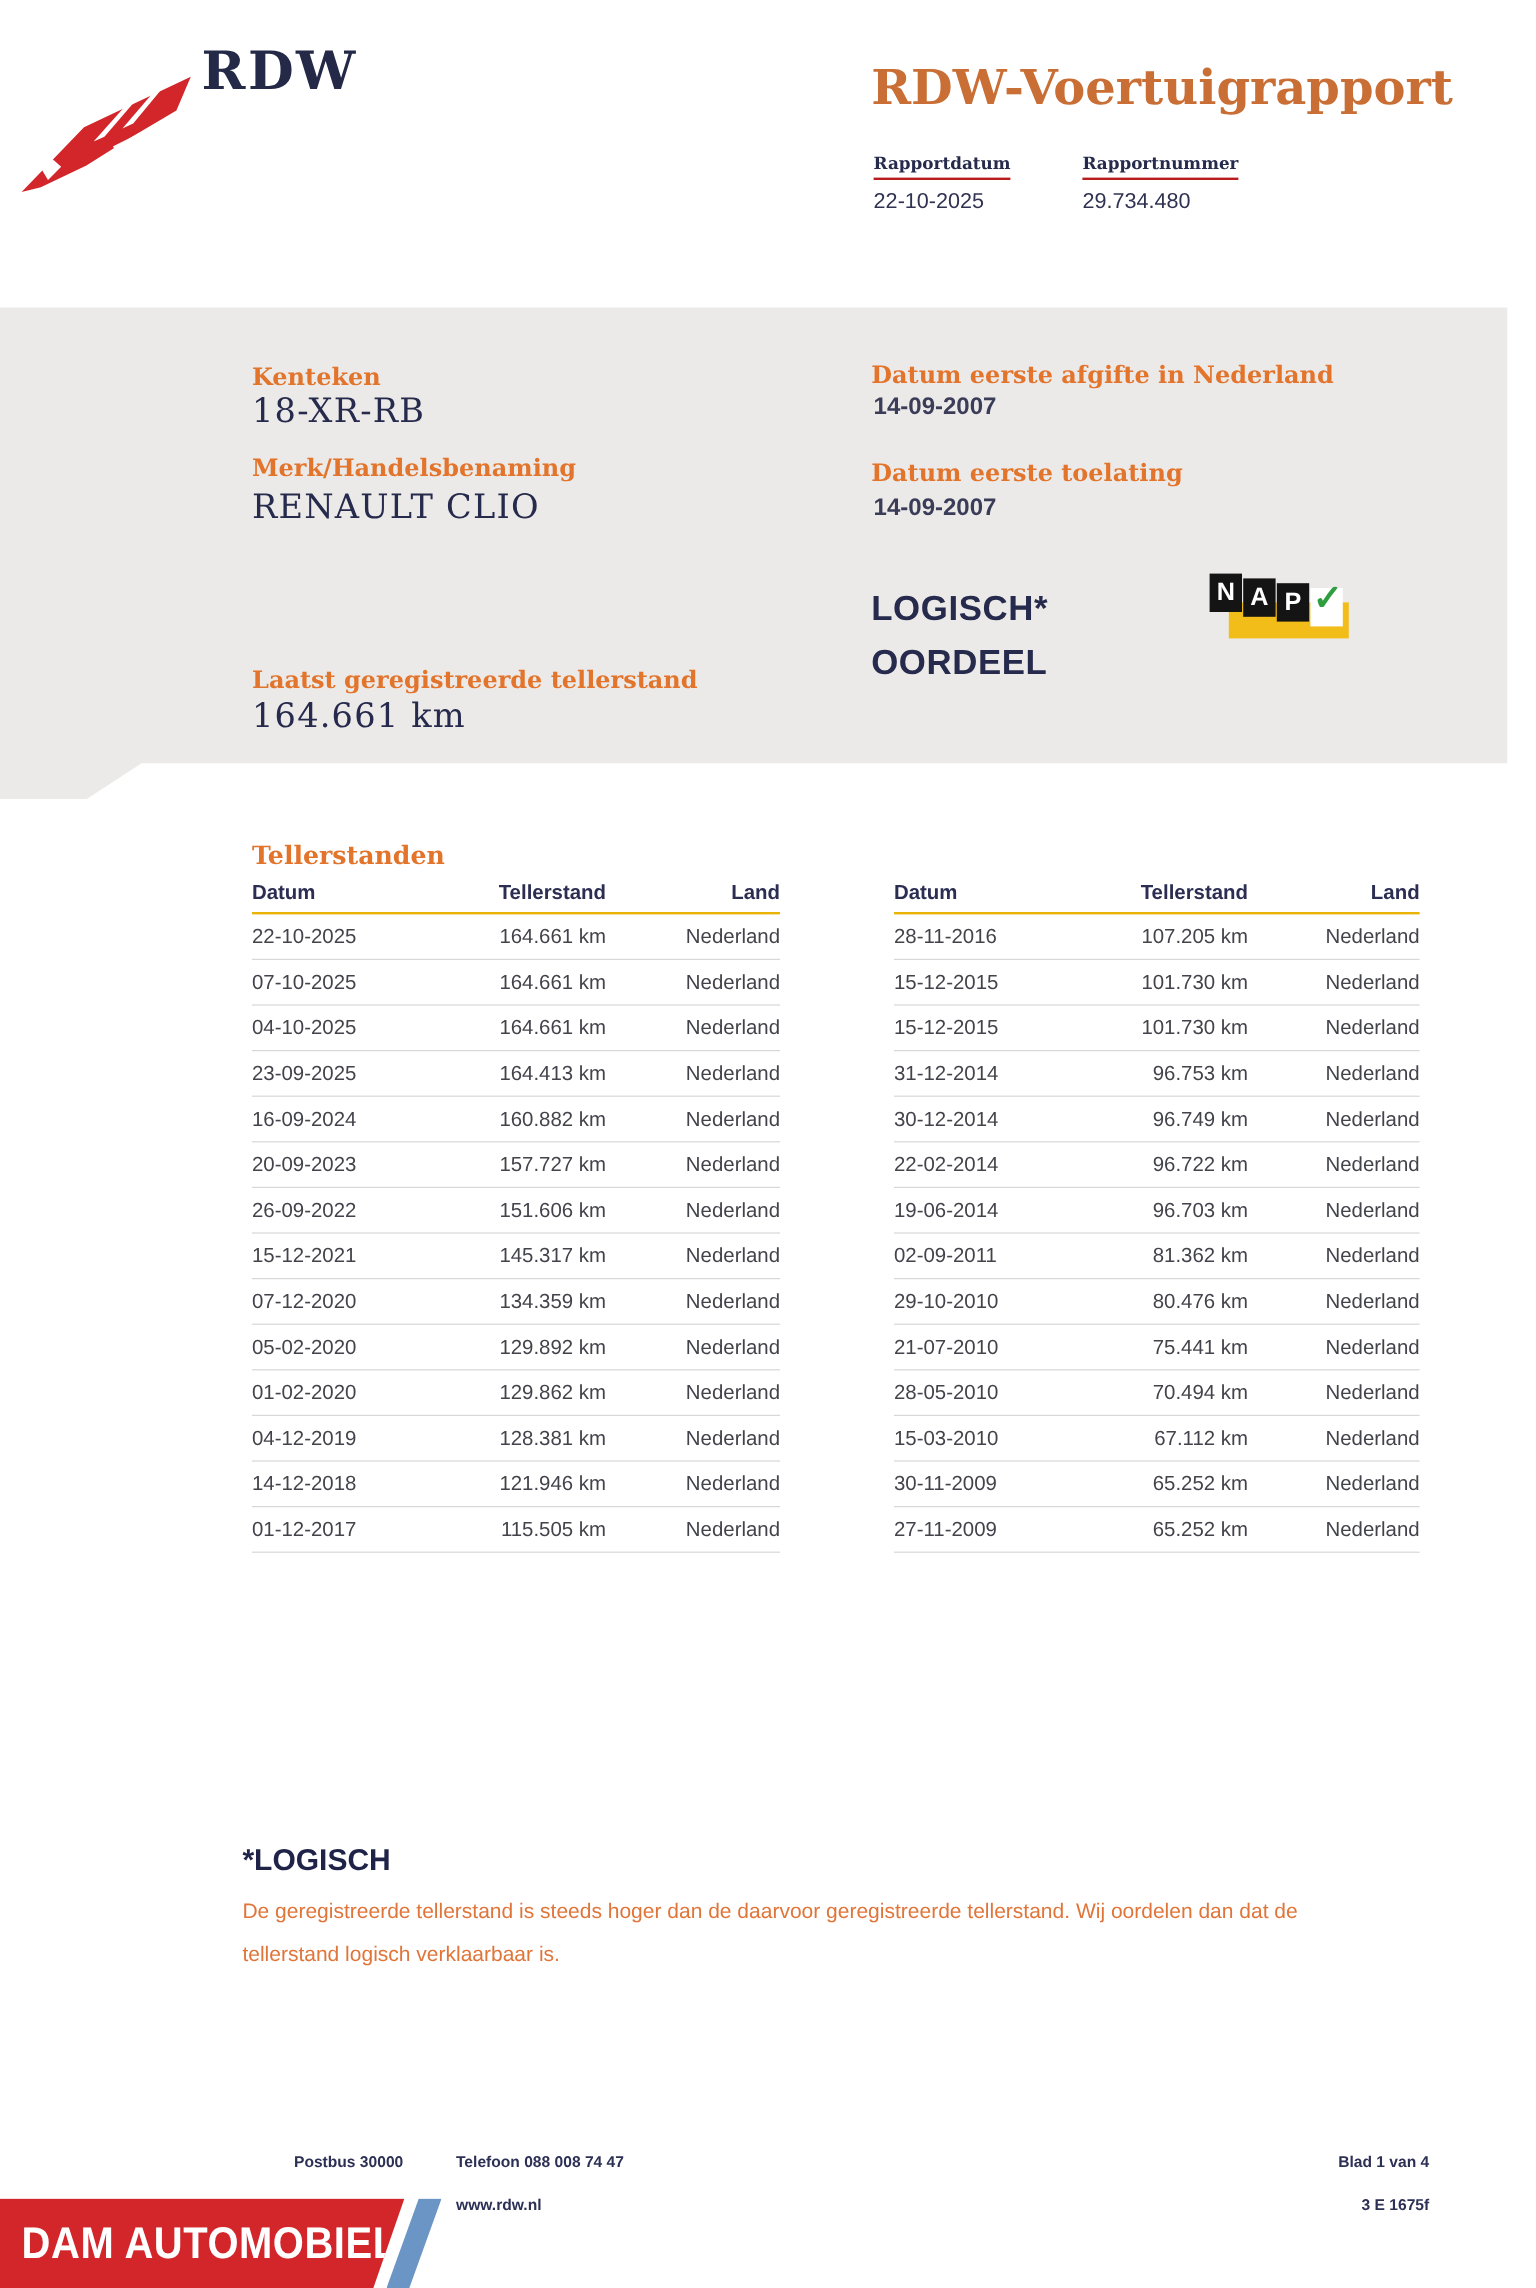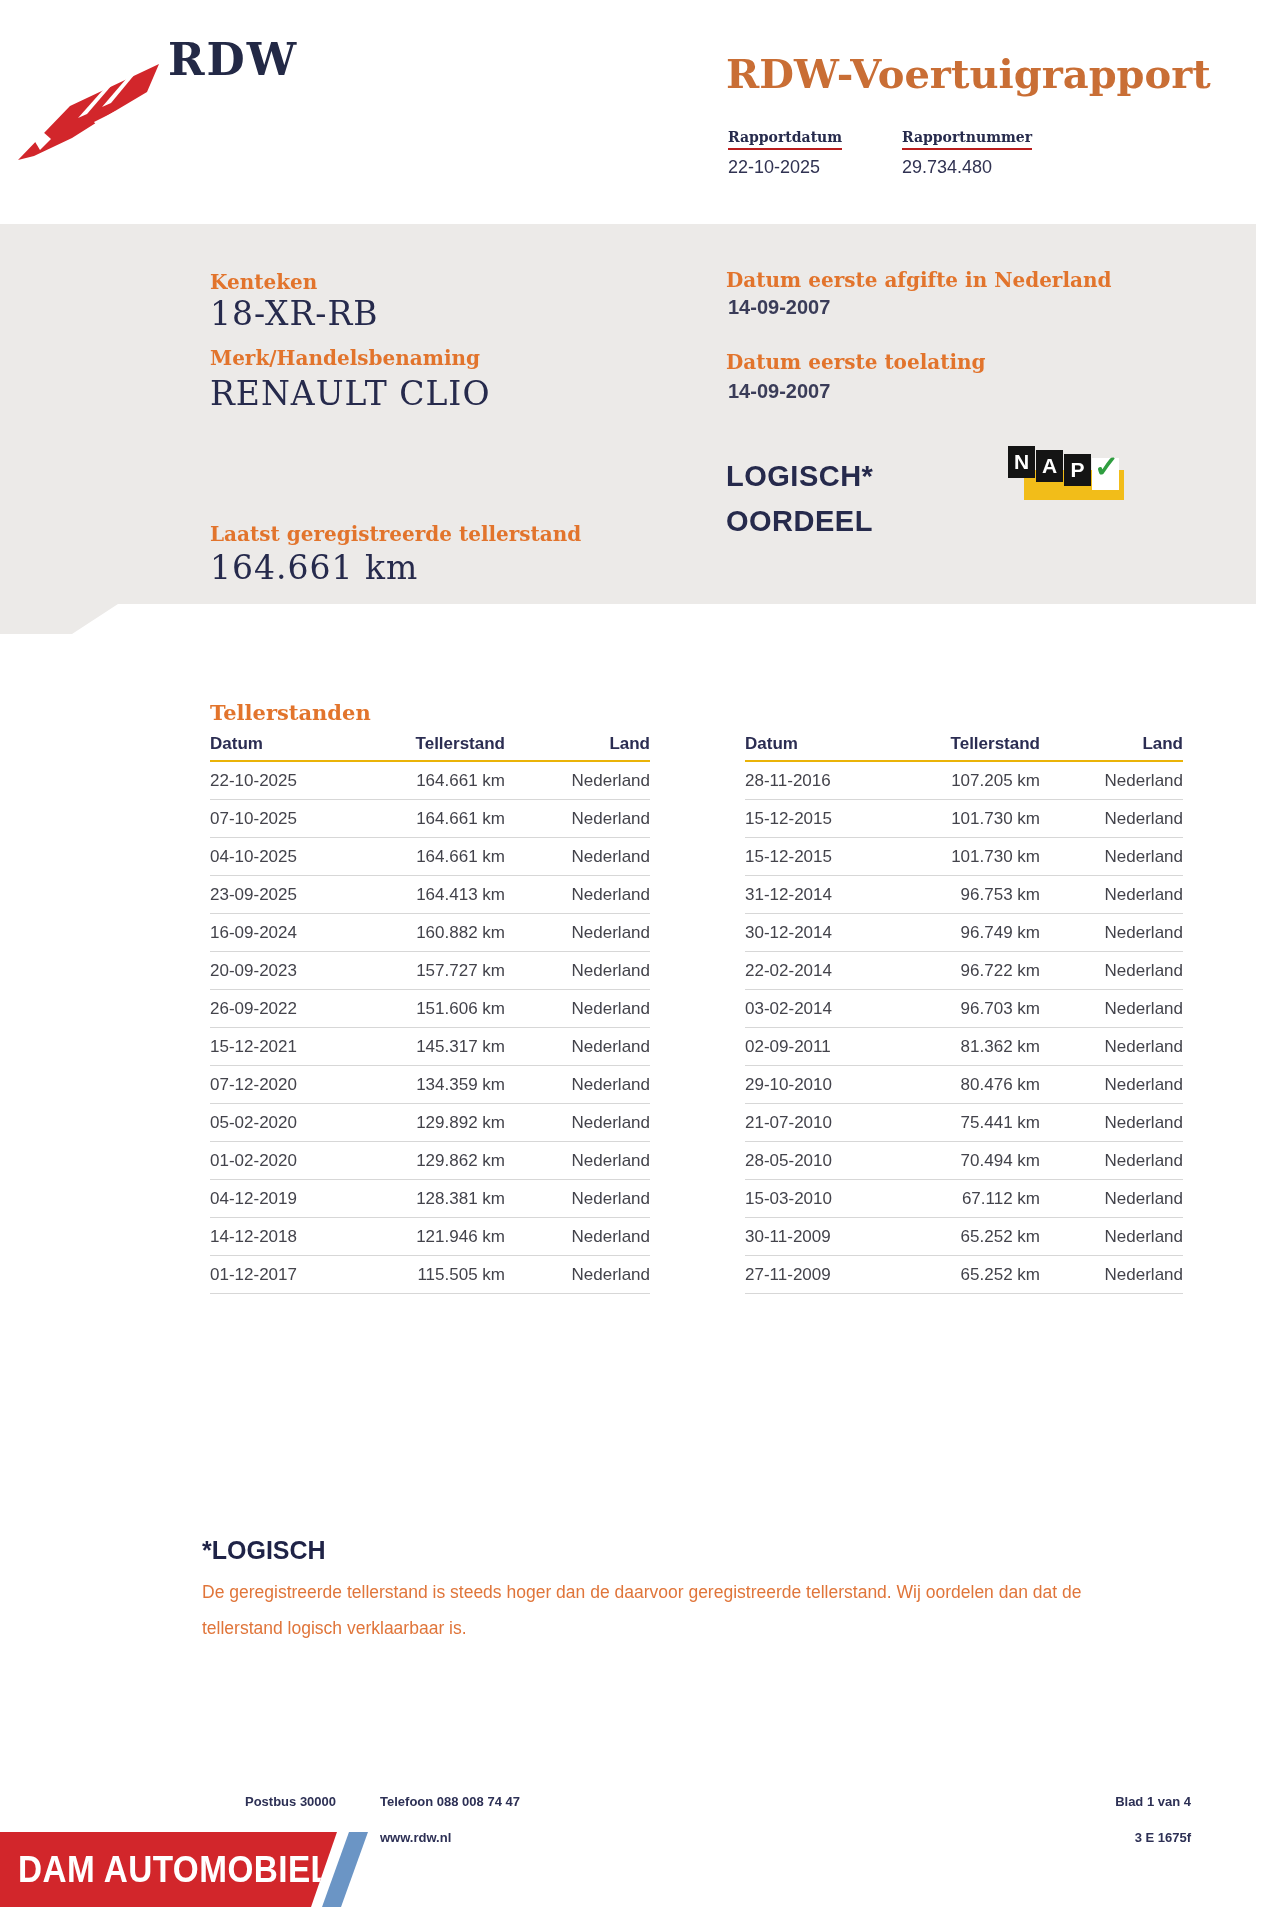--- a/index.html
+++ b/index.html
@@ -11,24 +11,24 @@
   .logo-text{left:168px;top:34px;font-family:"DejaVu Serif",serif;font-weight:700;
              font-size:44px;color:#232946;letter-spacing:2px;}
   .doc-title{left:726px;top:50px;font-family:"DejaVu Serif",serif;font-weight:700;
              font-size:40px;color:#c96e35;}
   .meta-col{top:128px;}
   .meta-label{display:inline-block;font-family:"DejaVu Serif",serif;font-weight:700;
               font-size:14px;color:#262a4c;border-bottom:2px solid #b91c1c;padding-bottom:3px;text-align:right;}
   .meta-value{font-size:18px;color:#303252;margin-top:7px;}
 
   
-  .band{left:0;top:224px;width:1280px;height:410px;background:#eceae8;
+  .band{left:0;top:256px;width:1280px;height:410px;background:#eceae8;
         clip-path:polygon(0 0,1280px 0,1280px 380px,118px 380px,72px 410px,0 410px);}
   .o-label{font-family:"DejaVu Serif",serif;font-weight:700;font-size:20px;color:#e2742c;}
-  .big-val{font-family:"DejaVu Serif",serif;font-size:33px;color:#262a4c;letter-spacing:1px;}
+  .big-val{font-family:"DejaVu Serif",serif;font-size:28px;color:#262a4c;letter-spacing:1px;}
   .sm-val{font-size:20px;font-weight:600;color:#3a3c58;}
   .oordeel{font-size:29px;font-weight:800;color:#262a4c;line-height:45px;letter-spacing:0.5px;}
 
   
   .nap{left:1008px;top:222px;width:124px;height:60px;}
   .nap .gold{position:absolute;left:16px;top:24px;width:100px;height:30px;background:#f2bd19;}
   .nap .tile{position:absolute;width:27px;height:32px;background:#141414;color:#ffffff;
              font-weight:700;font-size:21px;line-height:32px;text-align:center;}
   .nap .tile.check{background:#ffffff;}
   .nap .chk{position:absolute;left:2px;top:-7px;color:#2f9e40;font-size:30px;font-weight:700;}
@@ -250,21 +250,21 @@
           <span class="c-land">Nederland</span>
         </div>
 
         <div class="row">
           <span class="c-dat">22-02-2014</span>
           <span class="c-num">96.722 km</span>
           <span class="c-land">Nederland</span>
         </div>
 
         <div class="row">
-          <span class="c-dat">03-02-2014</span>
+          <span class="c-dat">19-06-2014</span>
           <span class="c-num">96.703 km</span>
           <span class="c-land">Nederland</span>
         </div>
 
         <div class="row">
           <span class="c-dat">02-09-2011</span>
           <span class="c-num">81.362 km</span>
           <span class="c-land">Nederland</span>
         </div>
 

